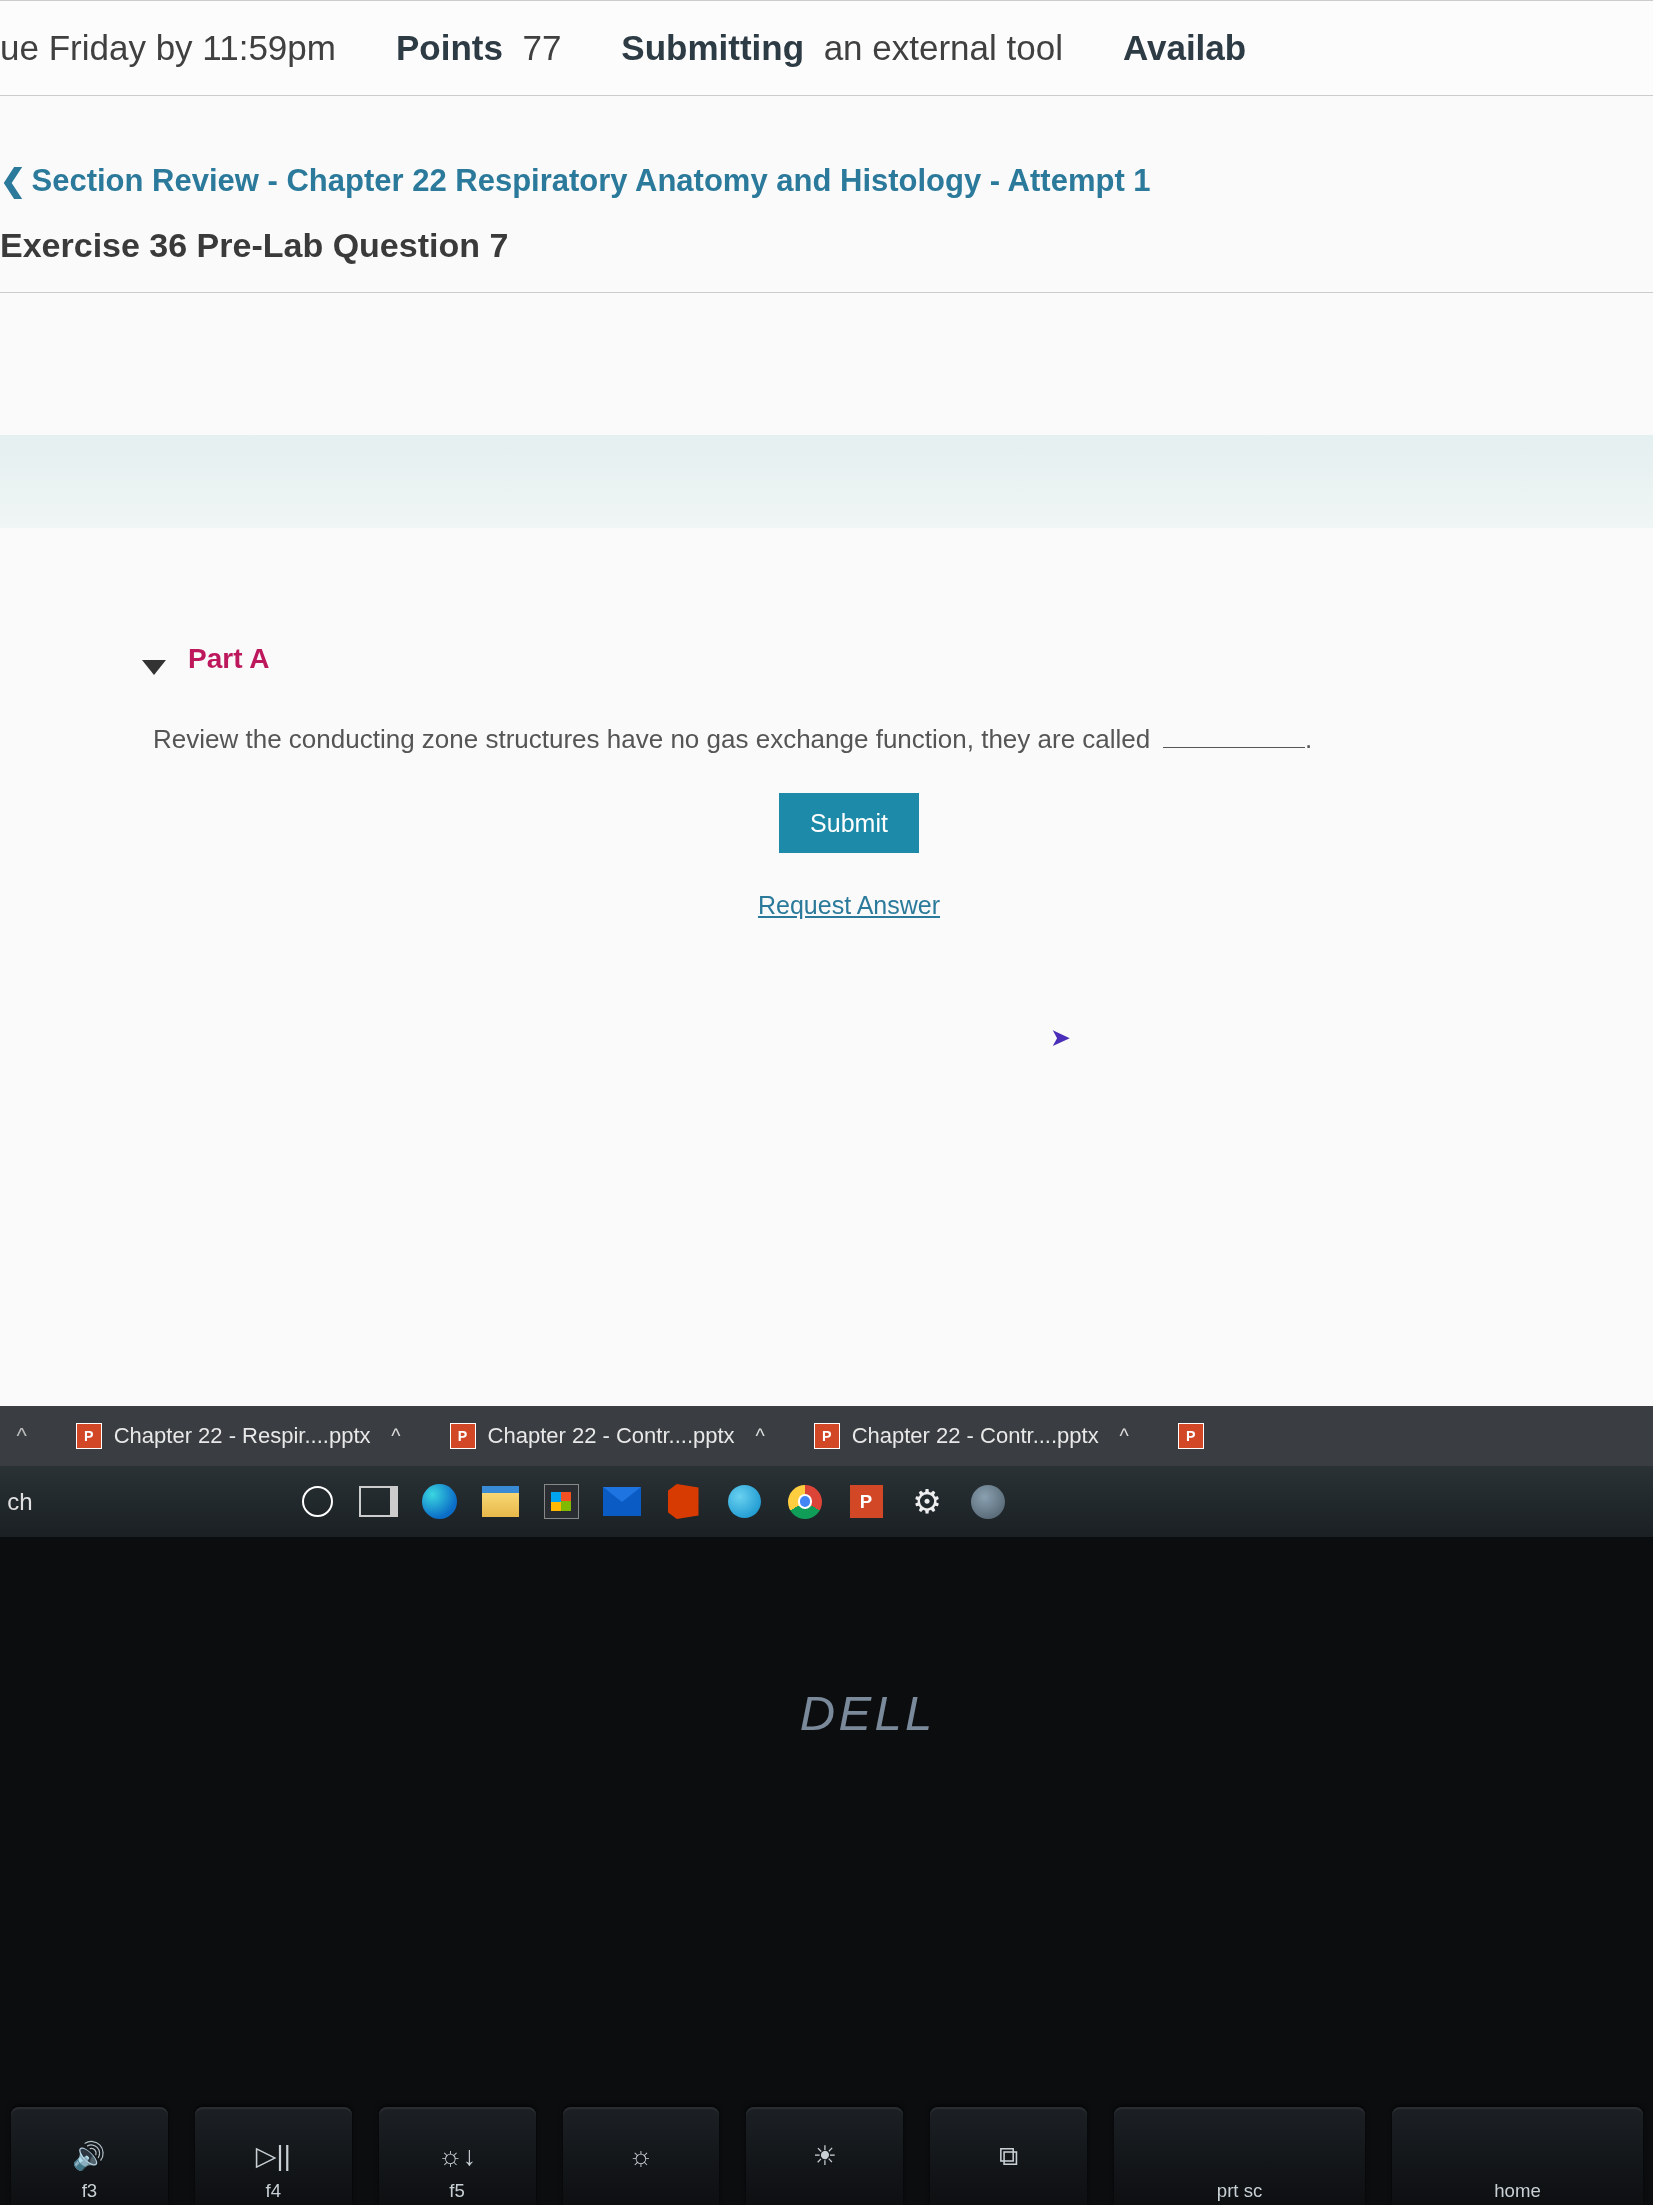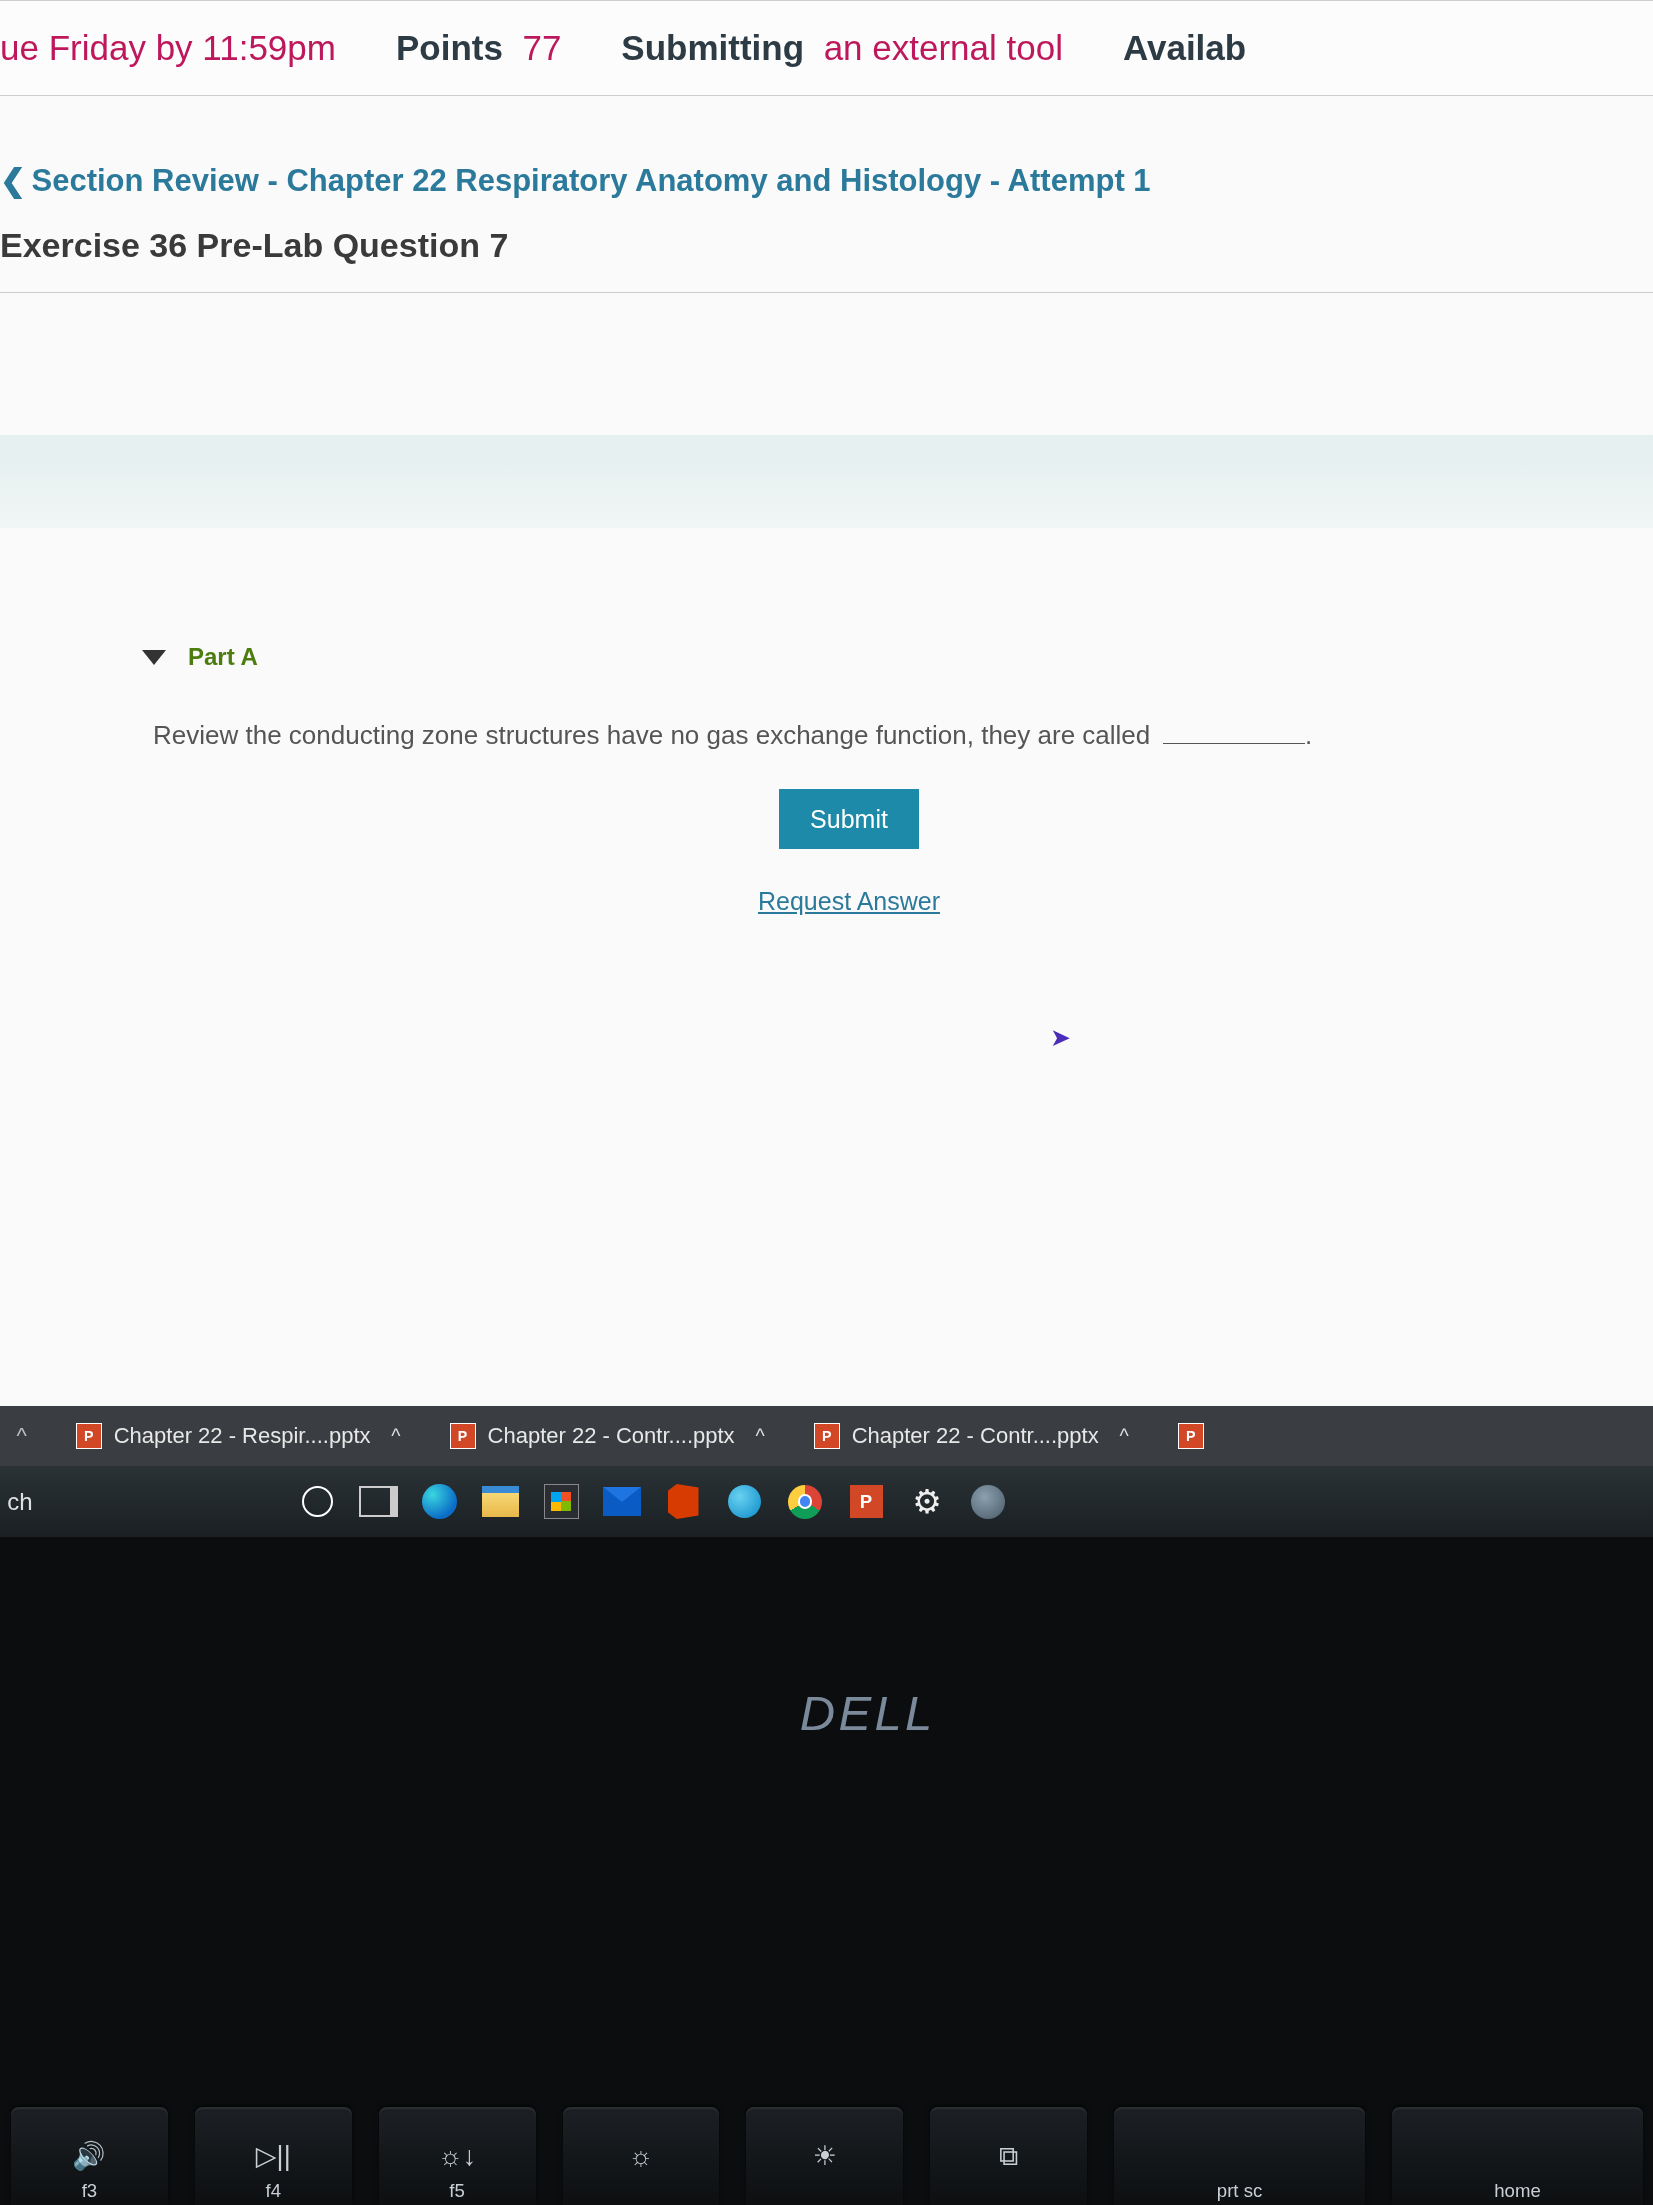--- a/index.html
+++ b/index.html
@@ -21,21 +21,21 @@
       border-top: 1.1px solid #ccc;
       border-bottom: 1.1px solid #ccc;
       padding: 27px 0 27px 0;
       display: flex;
       gap: 60px;
       font-size: 35px;
       color: #666;
       background: #fcfcfc;
     }
     .assignment-header .label { font-weight: 600; color: #2d3b45; margin-right: 9.8px; }
-    .assignment-header .value { color: #be185d; }
+    .assignment-header .value { color: #404040; }
     .section-nav {
       padding: 66px 0 16.4px 0;
       font-size: 31px;
       font-weight: 700;
       color: #2b7a9b;
     }
     .section-nav .chev { margin-right: 5.5px; font-weight: 900; }
     .exercise-title {
       padding: 11px 0 27px 0;
       font-size: 34px;
@@ -47,25 +47,25 @@
       margin-top: 142px;
       height: 93px;
       background: linear-gradient(#e4efef, #f0f5f5);
       width: 100%;
     }
     .part-wrap {
       padding: 115px 131px 0 142px;
     }
     .part-header {
       display: flex;
-      align-items: center;
+      align-items: flex-end;
       gap: 22px;
-      font-size: 24px;
+      font-size: 28px;
       font-weight: 700;
-      color: #4d7c0f;
+      color: #be185d;
       margin-bottom: 49px;
     }
     .part-header .caret {
       width: 0; height: 0;
       border-left: 12px solid transparent;
       border-right: 12px solid transparent;
       border-top: 15.3px solid #333;
     }
     .question-text {
       font-size: 26px;

